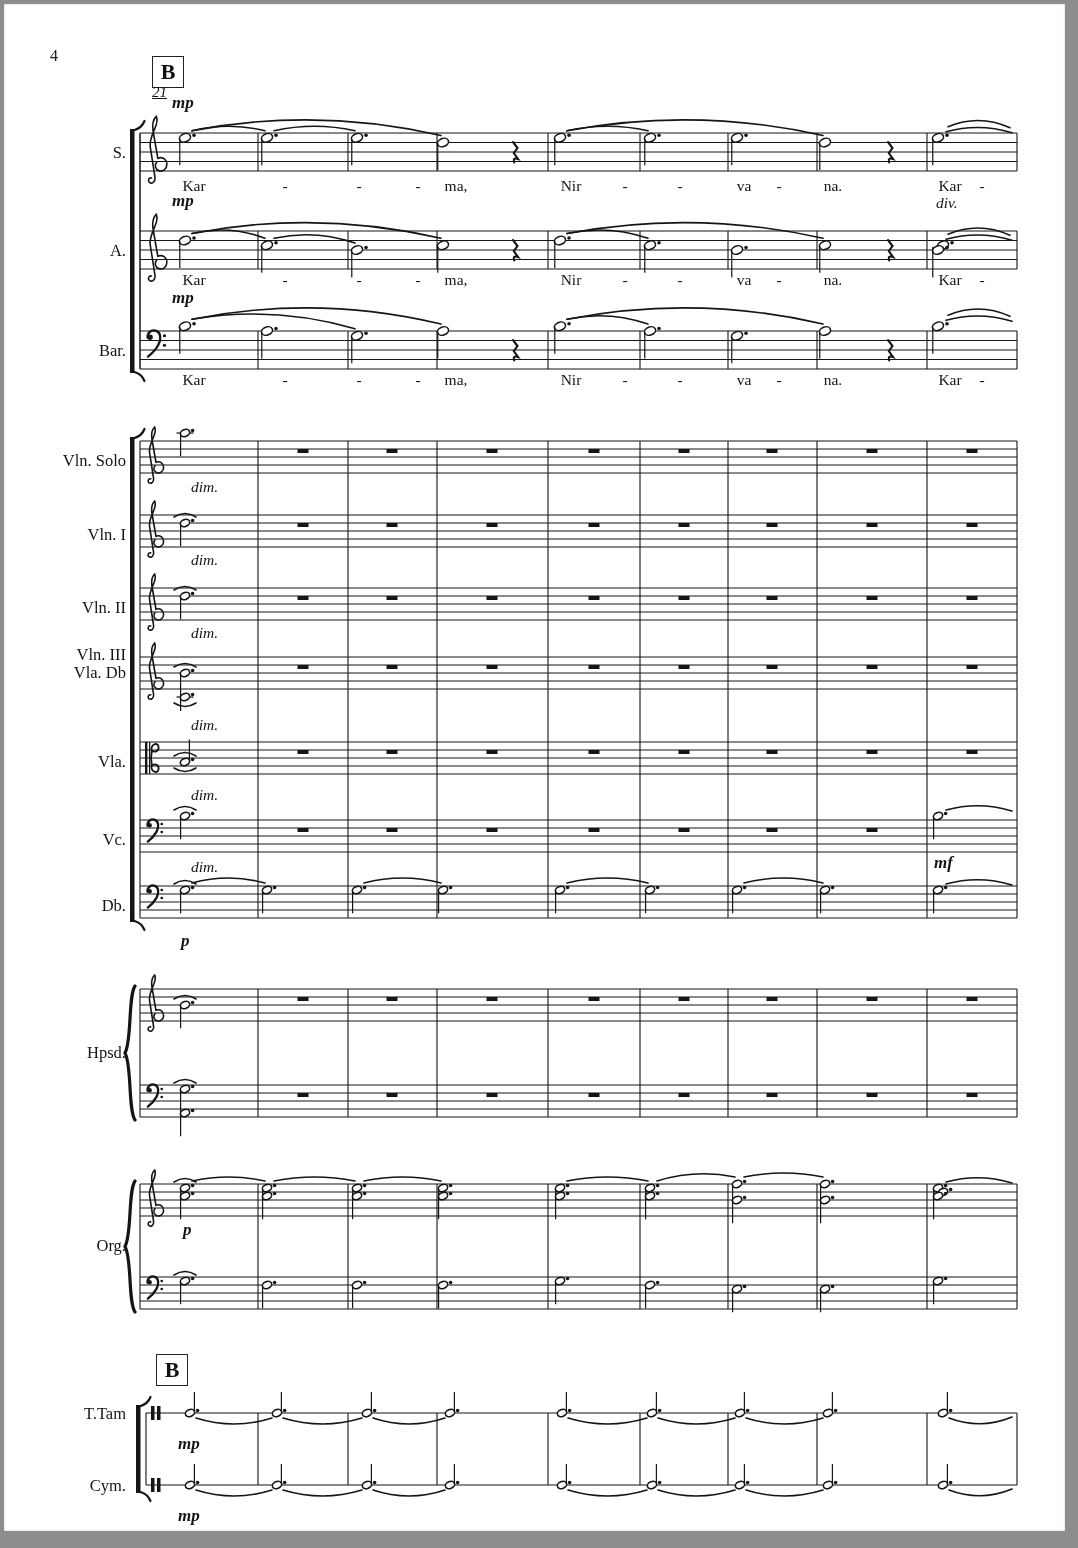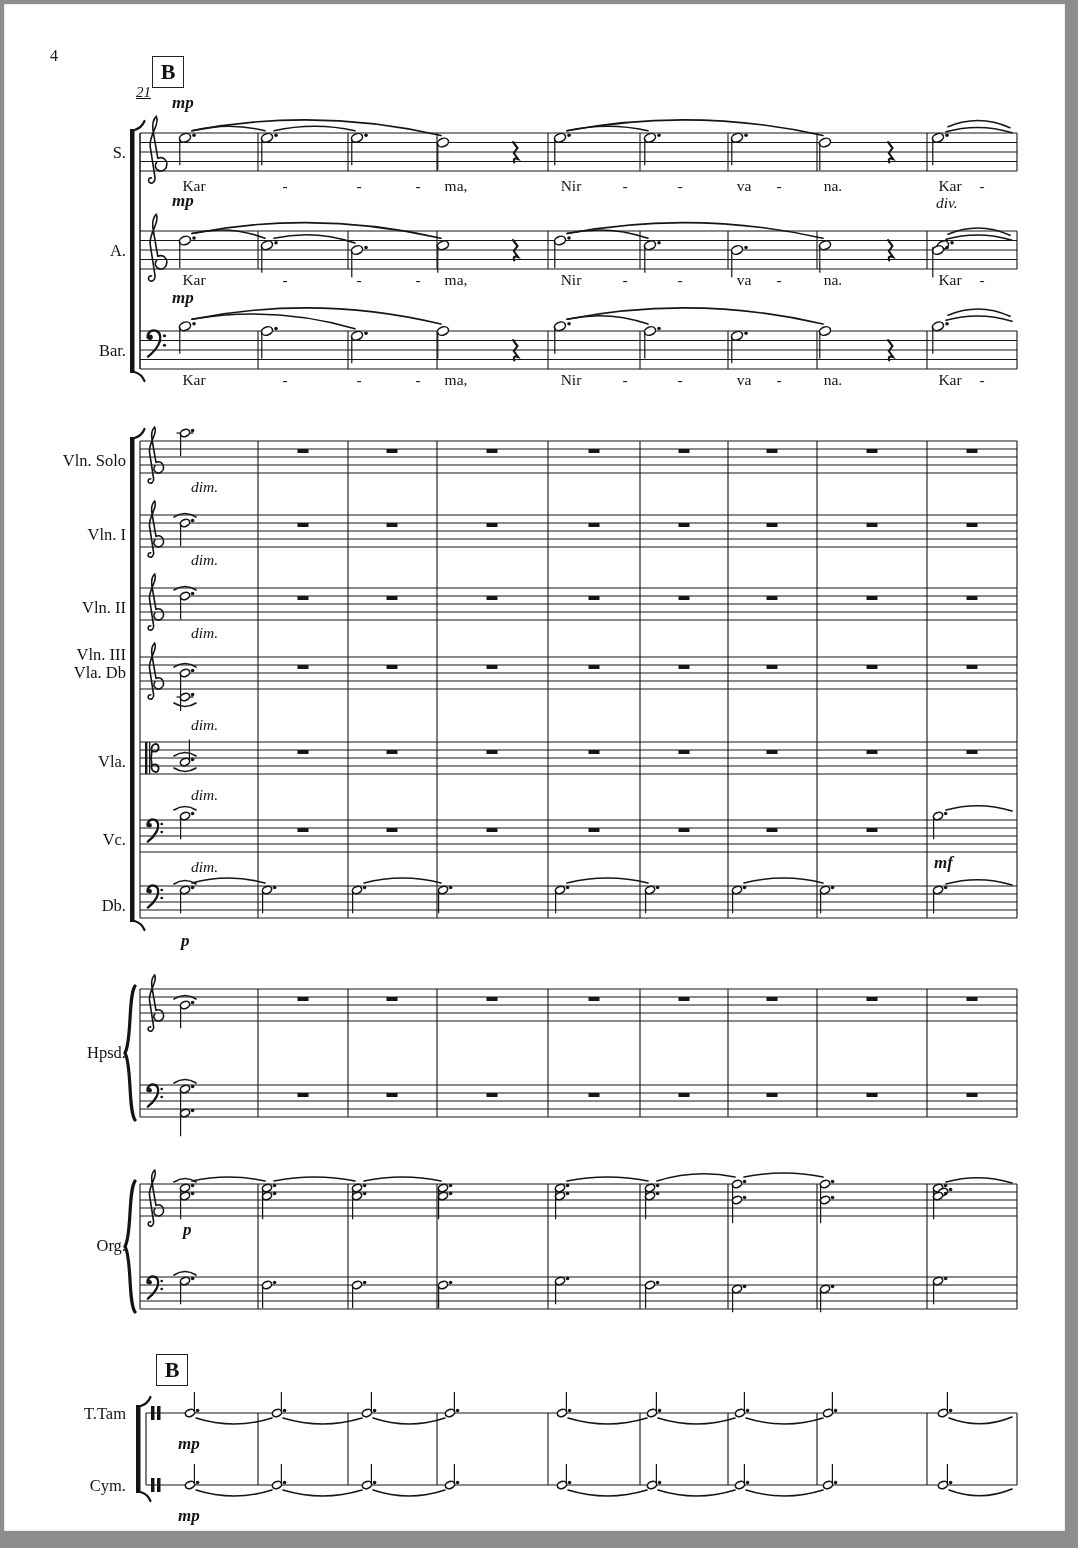--- a/index.html
+++ b/index.html
@@ -5,21 +5,21 @@
   html,body{margin:0;padding:0;}
   body{width:1078px;height:1548px;position:relative;background:#8d8d8d;font-family:"Liberation Serif",serif;}
   .page{position:absolute;left:4px;top:4px;width:1061px;height:1527px;background:#ffffff;box-shadow:inset 0 0 2px rgba(0,0,0,.25);}
   svg{position:absolute;left:0;top:0;}
   svg text{fill:#151515;}
   .t-lbl{font:16.5px "Liberation Serif",serif;}
   .t-lyr{font:15.5px "Liberation Serif",serif;}
   .t-dyn{font:italic bold 17px "Liberation Serif",serif;}
   .t-ital{font:italic 15.5px "Liberation Serif",serif;}
   .pagenum{position:absolute;left:50px;top:47px;font:16px "Liberation Serif",serif;color:#151515;}
-  .measnum{position:absolute;left:136px;top:84px;font:italic 15px "Liberation Serif",serif;color:#151515;text-decoration:underline;}
+  .measnum{position:absolute;left:152px;top:84px;font:italic 15px "Liberation Serif",serif;color:#151515;text-decoration:underline;}
   .rehearsal{position:absolute;width:30px;height:30px;border:1.5px solid #222;display:flex;align-items:center;justify-content:center;font:bold 22px "Liberation Serif",serif;color:#111;}
   #reh-top{left:152px;top:56px;}
   #reh-bottom{left:156px;top:1354px;}
 </style>
 </head>
 <body>
 
 <div class="page"></div>
 
 <svg id="score" width="1078" height="1548">

